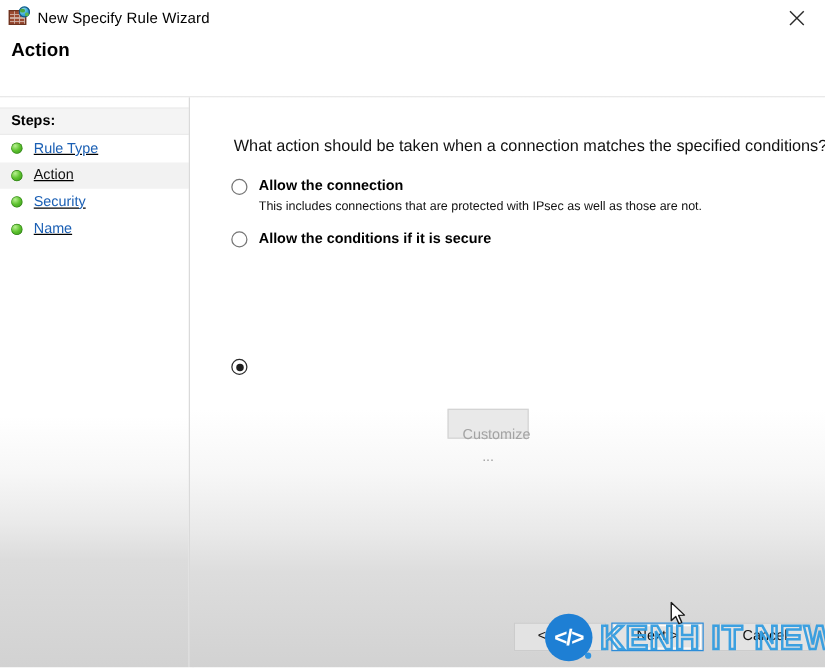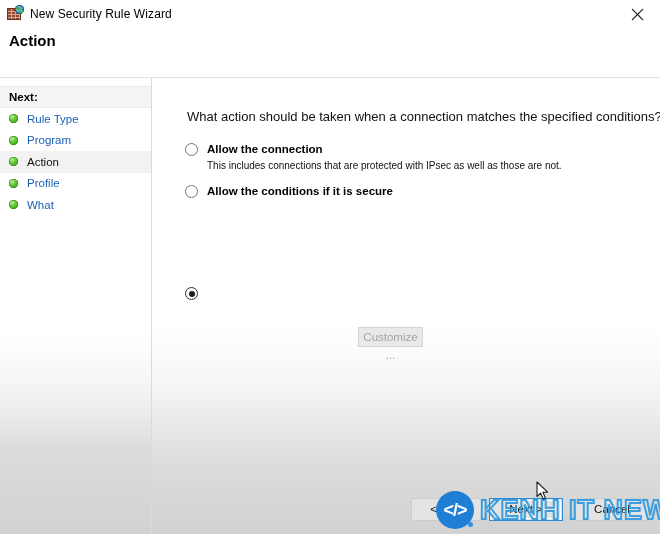--- a/index.html
+++ b/index.html
@@ -180,20 +180,21 @@
   .steps-header span {
     margin-left: 9px;
     font-size: 11.5px;
     font-weight: bold;
     color: #000;
   }
   .steps-list {
     position: absolute;
     left: 0; top: 30px;
     width: 151px;
+    text-decoration: underline;
   }
   .step-row {
     position: relative;
     height: 21.5px;
     display: flex;
     align-items: center;
     padding-left: 9px;
     box-sizing: border-box;
   }
   .step-row.current {
@@ -310,21 +311,21 @@
     width: 65px;
     height: 20px;
     background: #e9e9e9;
     border: 1px solid #d4d4d4;
     box-sizing: border-box;
     color: #a3a3a3;
     font-size: 11.5px;
     font-family: "Liberation Sans", sans-serif;
     line-height: 18px;
     text-align: center;
-    padding: 0;
+    padding: 11px;
   }
 
   
   .footer {
     position: absolute;
     left: 152px;
     top: 415px;
     width: 508px;
     height: 41px;
   }
@@ -415,65 +416,61 @@
 </head>
 <body>
 
 <div class="window">
 
   <div class="titlebar">
     <div class="titlebar-icon">
       <div class="brick-wall"></div>
       <div class="globe"></div>
     </div>
-    <div class="titlebar-text">New Security Rule Wizard</div>
+    <div class="titlebar-text">New Specify Rule Wizard</div>
     <div class="titlebar-close">
       <svg width="13" height="13" viewBox="0 0 13 13" aria-hidden="true">
         <line x1="1" y1="1" x2="12" y2="12" stroke="#2b2b2b" stroke-width="1.1"></line>
         <line x1="12" y1="1" x2="1" y2="12" stroke="#2b2b2b" stroke-width="1.1"></line>
       </svg>
     </div>
   </div>
 
   <div class="header">
     <div class="header-title">Action</div>
   </div>
   <div class="header-rule"></div>
 
   <div class="body-area">
 
     <div class="steps-pane">
       <div class="steps-header">
-        <span>Next:</span>
+        <span>Steps:</span>
       </div>
       <div class="steps-list">
 
         <div class="step-row">
           <div class="step-bullet"></div>
           <div class="step-label">Rule Type</div>
         </div>
 
-        <div class="step-row">
-          <div class="step-bullet"></div>
-          <div class="step-label">Program</div>
-        </div>
 
         <div class="step-row current">
           <div class="step-bullet"></div>
           <div class="step-label">Action</div>
         </div>
 
         <div class="step-row">
           <div class="step-bullet"></div>
-          <div class="step-label">Profile</div>
+          <div class="step-label">Security</div>
         </div>
 
         <div class="step-row">
           <div class="step-bullet"></div>
-          <div class="step-label">What</div>
+          <div class="step-label">Name</div>
         </div>
 
       </div>
     </div>
 
     <div class="pane-divider"></div>
     <div class="pane-divider2"></div>
 
     <div class="content-pane">
 

